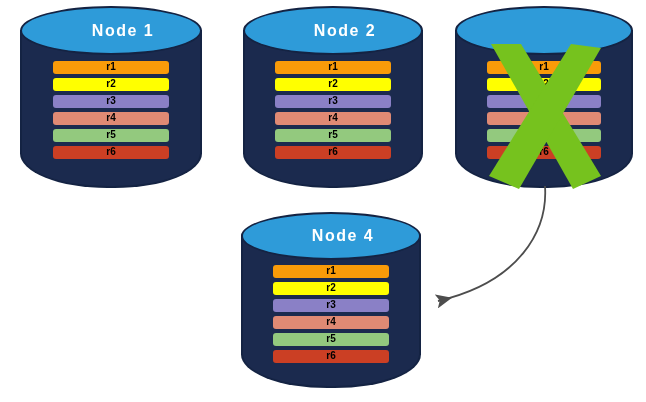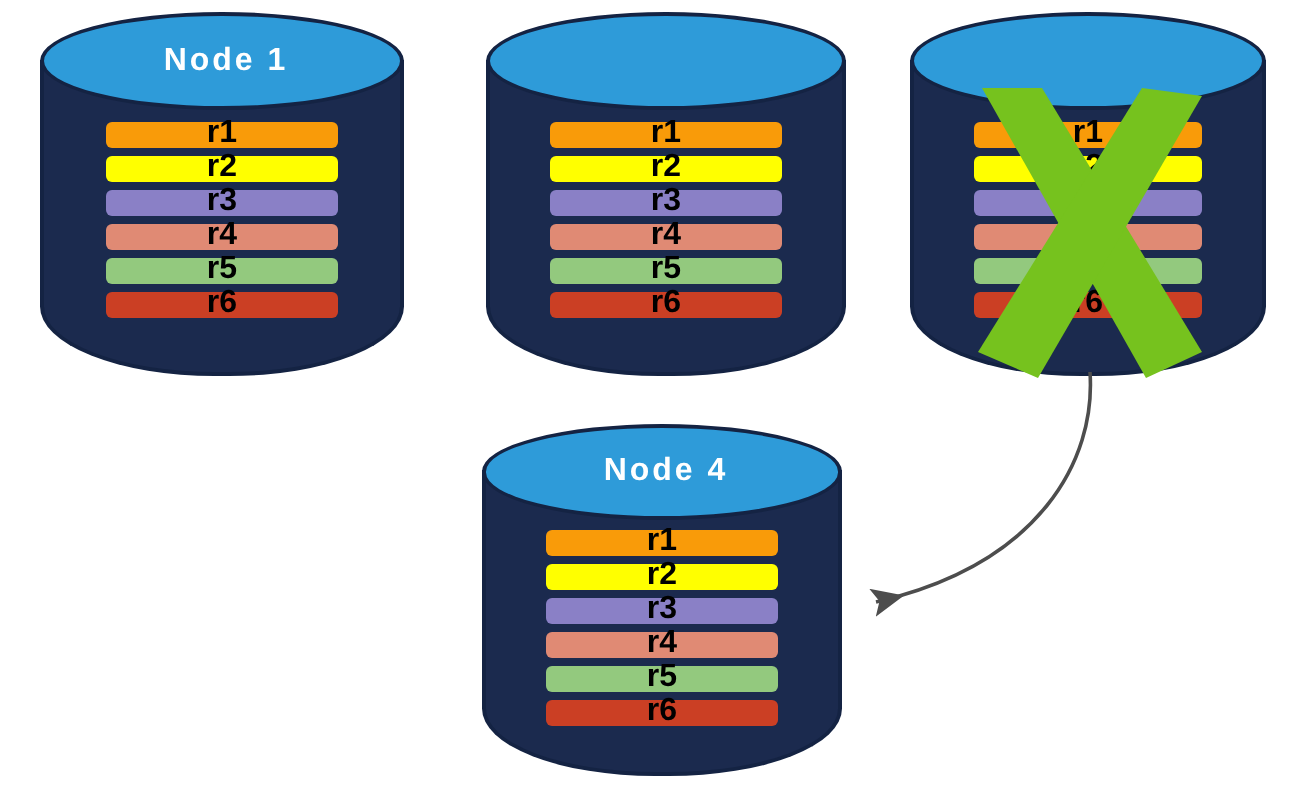--- a/index.html
+++ b/index.html
@@ -51,21 +51,21 @@
     top: 0;
     width: 100%;
     height: 27%;
     background: #2E9BD9;
     border: 2px solid #142343;
     border-radius: 50%;
     box-sizing: border-box;
   }
   .node-title {
     position: absolute;
-    left: 2px;
+    left: 12px;
     top: 0;
     width: 100%;
     height: 27%;
     display: flex;
     align-items: center;
     justify-content: center;
     color: #ffffff;
     font-weight: bold;
     font-size: 16px;
     letter-spacing: 1.5px;
@@ -85,21 +85,21 @@
   }
   .row-bar {
     height: 13px;
     margin-bottom: 4px;
     border-radius: 3px;
     display: flex;
     align-items: center;
     justify-content: center;
     color: #000000;
     font-weight: bold;
-    font-size: 16px;
+    font-size: 10px;
     line-height: 1;
     box-sizing: border-box;
   }
   .row-bar:last-child { margin-bottom: 14px; }
 
   
   .fail-x {
     position: absolute;
     z-index: 5;
     pointer-events: none;
@@ -134,20 +134,21 @@
       <div class="row-bar" style="background:#93C97E;">r5</div>
       <div class="row-bar" style="background:#CB3F24;">r6</div>
     </div>
   </div>
 
   <div class="node" style="left:243px; top:6px; width:180px; height:182px;">
     <div class="node-shape">
       <div class="cyl-body"></div>
       <div class="cyl-top"></div>
     </div>
+    <div class="node-title">Node  2</div>
     <div class="rows">
       <div class="row-bar" style="background:#F99B09;">r1</div>
       <div class="row-bar" style="background:#FFFF00;">r2</div>
       <div class="row-bar" style="background:#8A80C6;">r3</div>
       <div class="row-bar" style="background:#E08A74;">r4</div>
       <div class="row-bar" style="background:#93C97E;">r5</div>
       <div class="row-bar" style="background:#CB3F24;">r6</div>
     </div>
   </div>
 

